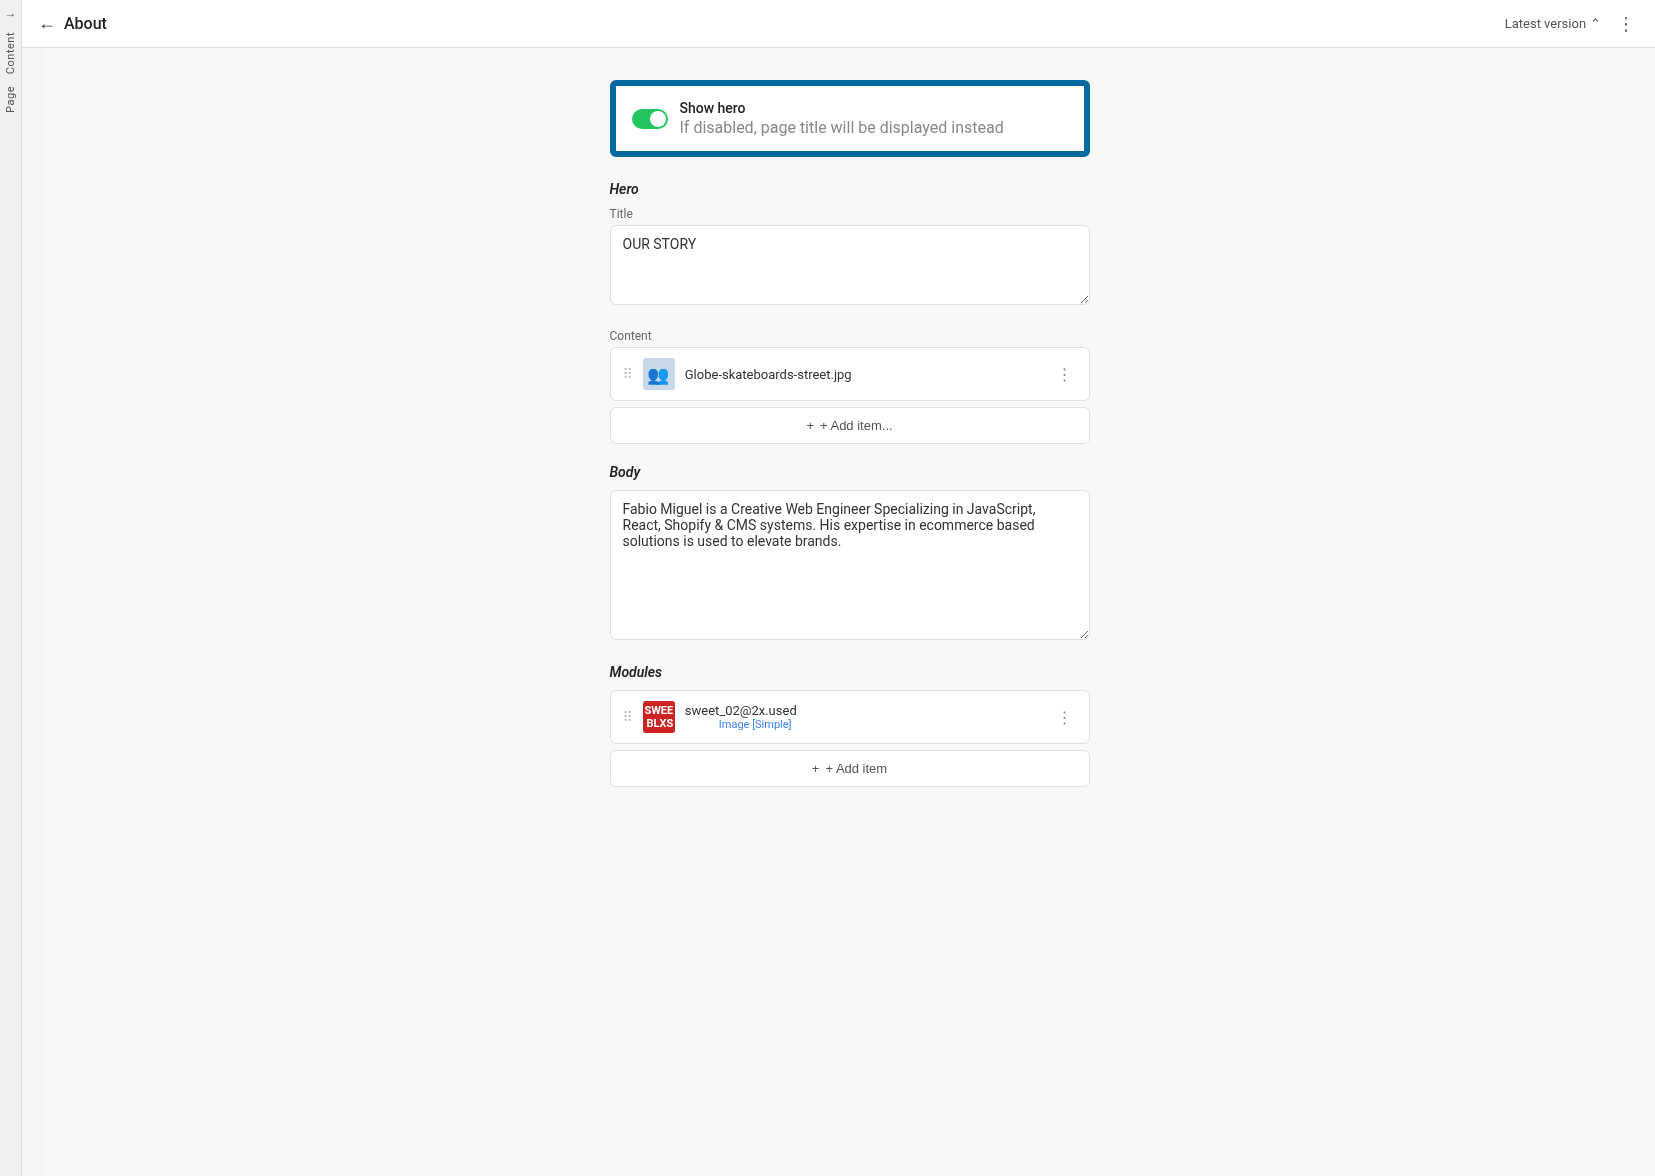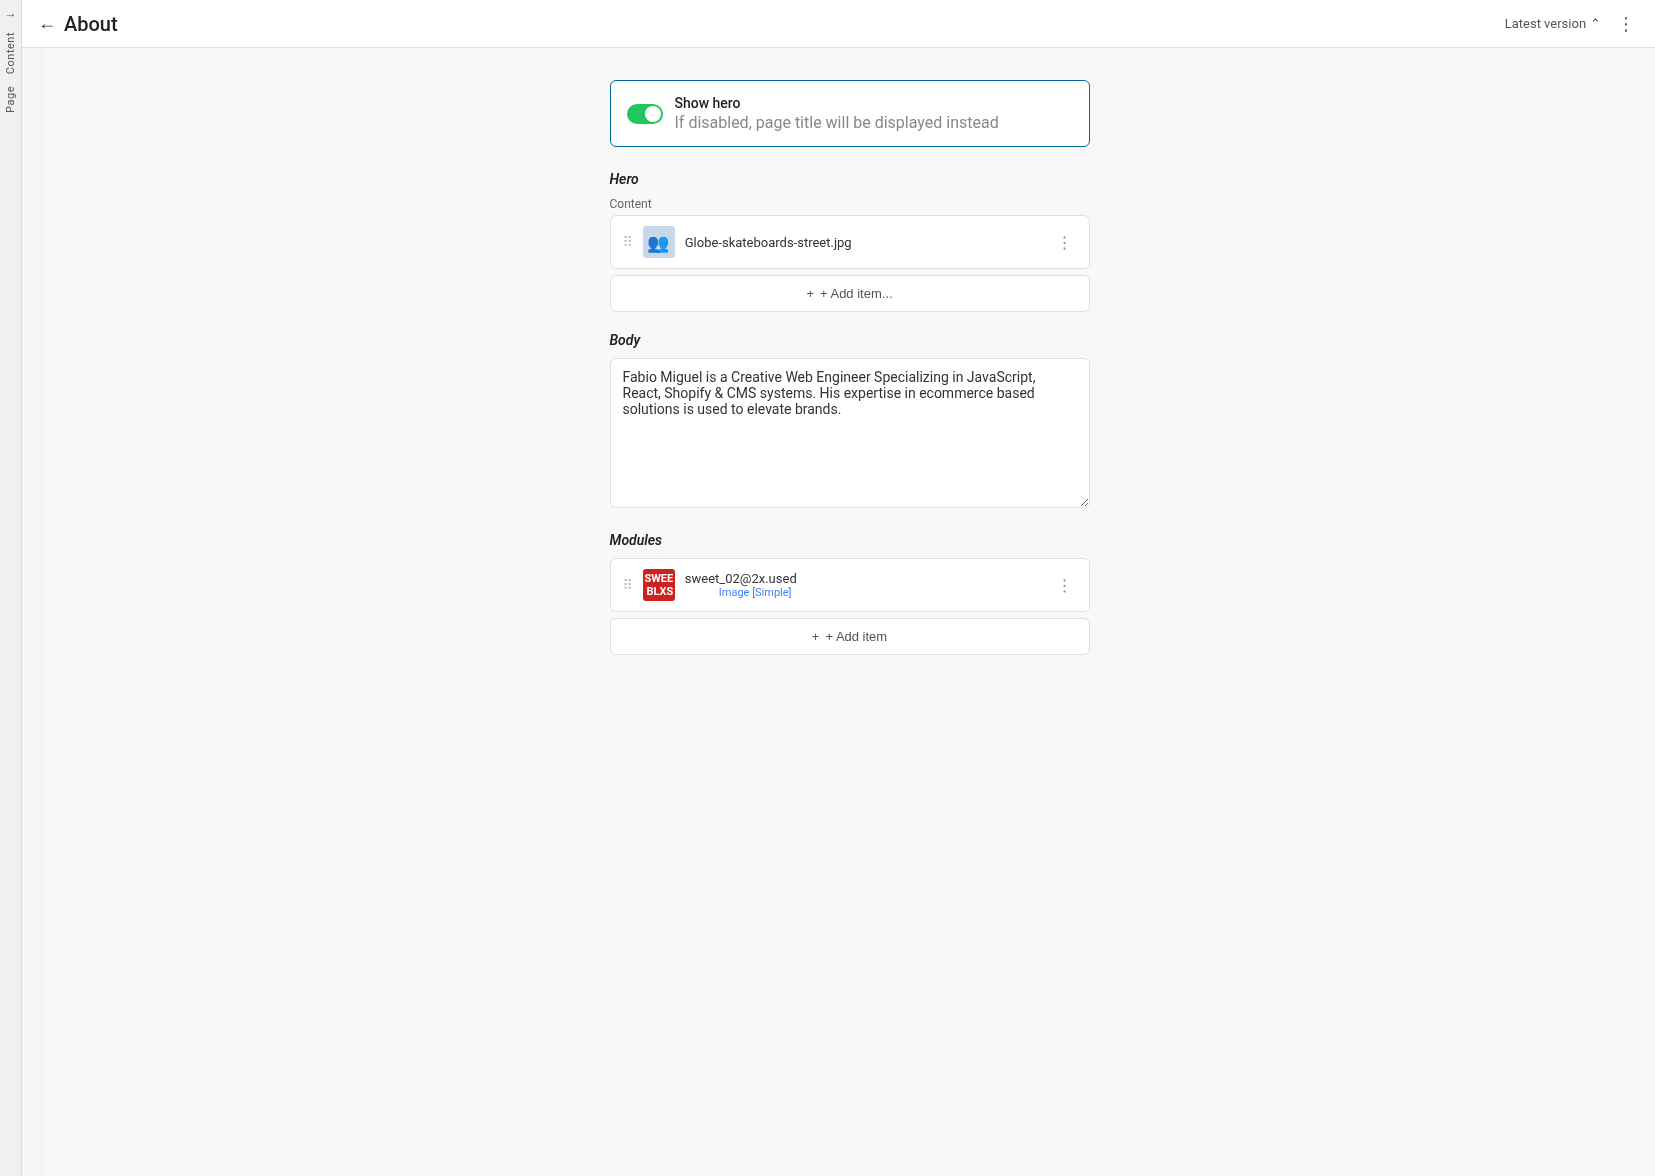--- a/index.html
+++ b/index.html
@@ -64,21 +64,21 @@
     .back-btn {
       background: none;
       border: none;
       cursor: pointer;
       font-size: 18px;
       color: #333;
       display: flex;
       align-items: center;
     }
     .header-title {
-      font-size: 20px;
+      font-size: 16px;
       font-weight: 500;
       color: #222;
     }
     .header-right {
       display: flex;
       align-items: center;
       gap: 12px;
     }
     .version-selector {
       display: flex;
@@ -131,21 +131,21 @@
       border: none;
     }
     .tab.active {
       background: #3b82f6;
       color: #fff;
     }
 
     
     .toggle-card {
       background: #fff;
-      border: 1px solid #0369a1;
+      border: 6px solid #0369a1;
       border-radius: 6px;
       padding: 14px 16px;
       display: flex;
       align-items: center;
       gap: 12px;
       margin-bottom: 24px;
     }
     .toggle-switch {
       width: 36px;
       height: 20px;
@@ -325,20 +325,24 @@
     <div class="toggle-card">
       <div class="toggle-switch"></div>
       <div class="toggle-info">
         <div class="toggle-label">Show hero</div>
         <div class="toggle-desc">If disabled, page title will be displayed instead</div>
       </div>
     </div>
 
     <div class="section-title">Hero</div>
 
+    <div class="section-group">
+      <div class="field-label">Title</div>
+      <textarea class="text-input" style="">OUR STORY</textarea>
+    </div>
 
     <div class="section-group">
       <div class="field-label">Content</div>
       <div class="items-container">
         <div class="item-row">
           <span class="drag-handle">⠿</span>
           <div class="item-thumbnail image-thumb">
             <span>👥</span>
           </div>
           <span class="item-name">Globe-skateboards-street.jpg</span>

